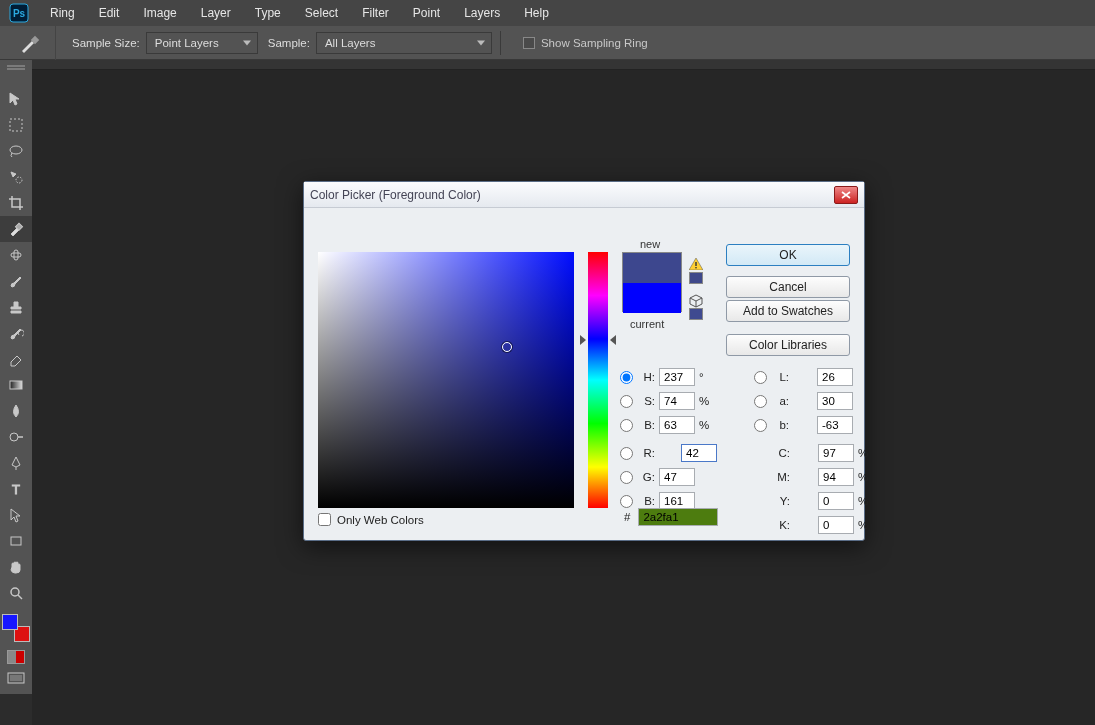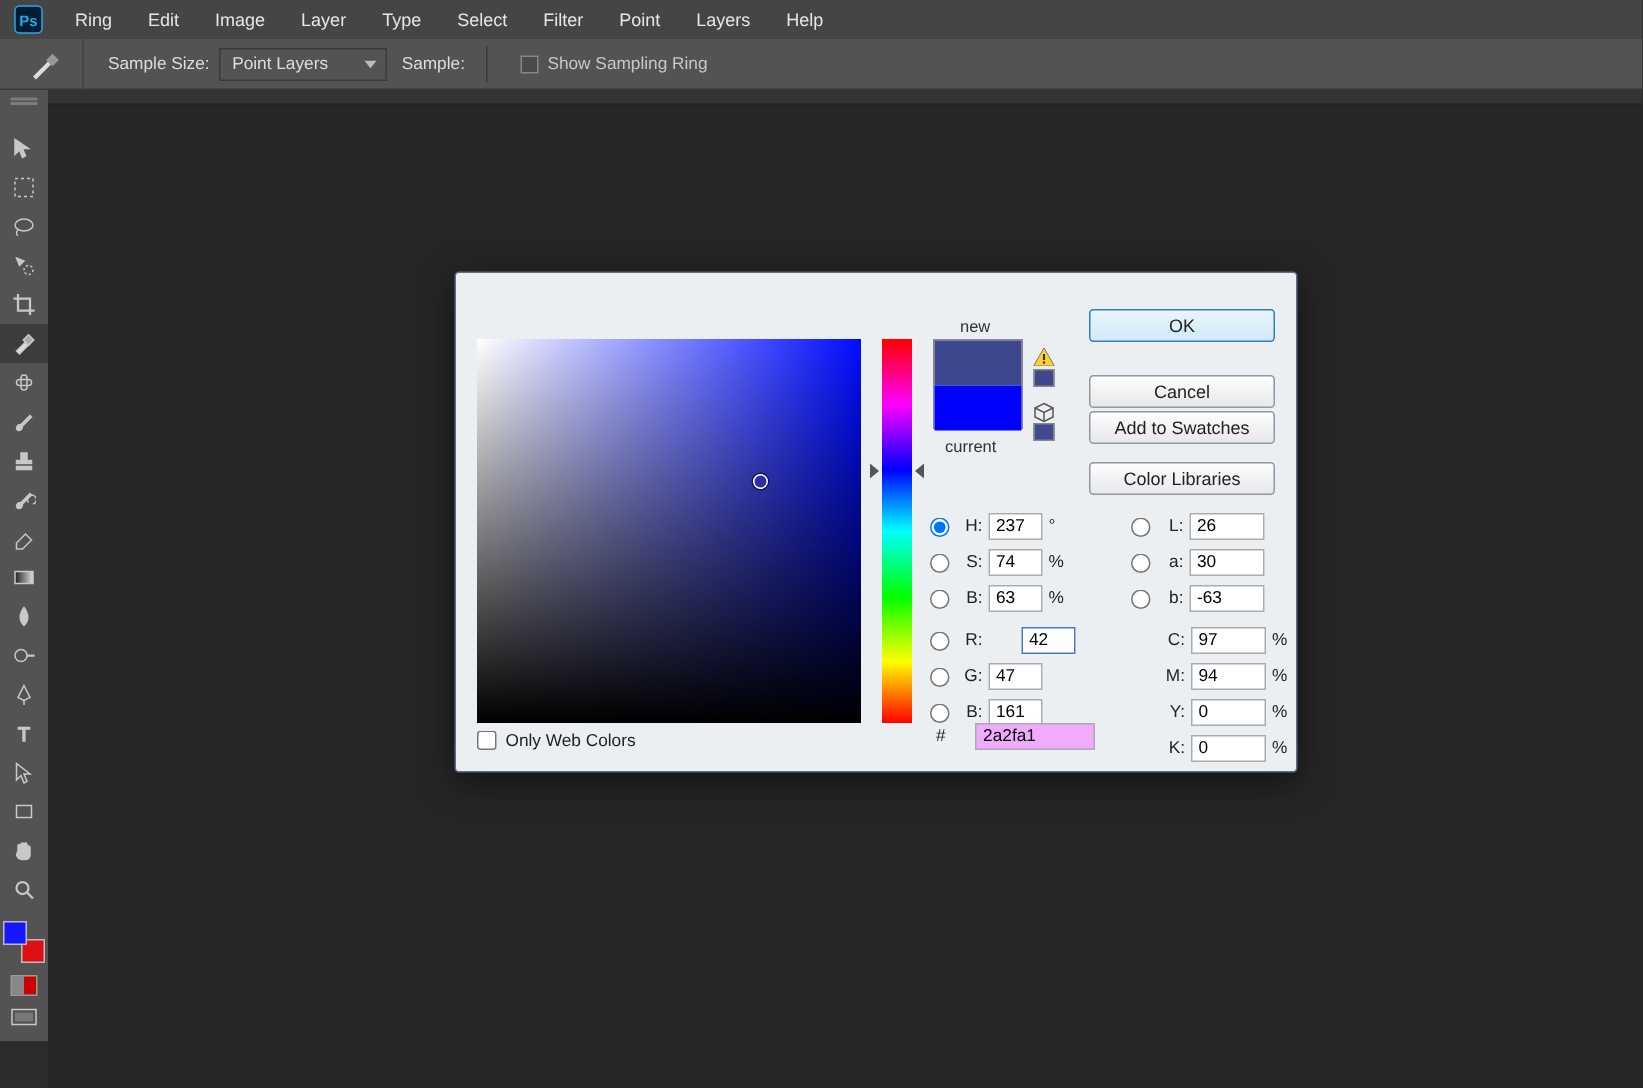--- a/index.html
+++ b/index.html
@@ -71,27 +71,27 @@
   .cube-icon { position:absolute; left:384px; top:86px; width:16px; height:14px;}
   .cube-swatch { position:absolute; left:385px; top:100px; width:14px; height:12px; border:1px solid #888; background:#3f4a90;}
 
   .btn { position:absolute; right:14px; width:124px; height:22px; background:linear-gradient(#fdfdfd,#e8e8e8); border:1px solid #8f99a6; border-radius:3px; font-size:12px; color:#222; display:flex; align-items:center; justify-content:center; }
   .btn.primary { border-color:#2c7fc1; background:linear-gradient(#eaf5fb,#d2e9f6);}
 
   .field-row { position:absolute; display:flex; align-items:center; font-size:11.5px; color:#222;}
   .field-row input[type=radio]{ margin-right:4px;}
   .field-row .lab { width:18px; text-align:right; margin-right:4px;}
   .num-input { width:36px; height:18px; border:1px solid #a8acb1; background:#fff; font-size:11.5px; padding:0 4px; color:#000;}
-  .num-input.short{width:50px;}
+  .num-input.short{width:36px;margin-left:24px;}
   .unit { width:16px; margin-left:4px;}
 
   .webcolors { position:absolute; left:14px; bottom:14px; display:flex; align-items:center; font-size:11.5px; color:#222;}
   .webcolors input{margin-right:6px;}
   .hex-row { position:absolute; left:320px; bottom:14px; display:flex; align-items:center; font-size:11.5px; color:#222;}
-  .hex-input { width:80px; height:18px; border:1px solid #a8acb1; background:#f0abfc; padding:0 4px; font-size:11.5px; color:#000; margin-left:20px;}
+  .hex-input { width:80px; height:18px; border:1px solid #a8acb1; background:#4d7c0f; padding:0 4px; font-size:11.5px; color:#000; margin-left:8px;}
 </style>
 </head>
 <body>
 
 <div class="menubar">
   <div class="ps-logo">
     <svg width="20" height="20" viewBox="0 0 20 20">
         <rect x="1" y="1" width="18" height="18" rx="3" fill="#001d36" stroke="#2aa9e0"></rect>
         <text x="10" y="14" font-size="10" font-family="Arial" fill="#2aa9e0" text-anchor="middle" font-weight="bold">Ps</text>
       </svg>
@@ -111,20 +111,21 @@
 <div class="optionsbar">
   <div class="opt-tool">
     <svg width="24" height="24" viewBox="0 0 24 24">
         <path d="M4 20 L14 10 L16 12 L6 22 Z" fill="#ddd"></path>
         <rect x="14" y="6" width="6" height="6" transform="rotate(45 17 9)" fill="#999"></rect>
       </svg>
   </div>
   <span class="opt-label">Sample Size:</span>
   <div class="opt-select" style="min-width:112px">Point Layers</div>
   <span class="opt-label">Sample:</span>
+  <div class="opt-select" style="min-width:176px">All Layers</div>
   <div class="opt-divider"></div>
   <div class="opt-check-wrap">
      <div class="opt-check"></div>
      <span>Show Sampling Ring</span>
   </div>
 </div>
 
 <div class="docstrip">
   <div class="tab"></div>
 </div>
@@ -256,20 +257,28 @@
       <svg width="18" height="14" viewBox="0 0 18 14">
         <rect x="1" y="1" width="16" height="10" fill="none" stroke="#c8c8c8"></rect>
         <rect x="3" y="3" width="12" height="6" fill="#777"></rect>
       </svg>
     </div>
 </div>
 
 <div class="workspace"></div>
 
 <div class="dialog">
+  <div class="dlg-title">
+    <span>Color Picker (Foreground Color)</span>
+    <div class="close">
+      <svg width="10" height="8" viewBox="0 0 10 8">
+          <path d="M1 1 L9 7 M9 1 L1 7" stroke="#fff" stroke-width="1.6"></path>
+        </svg>
+    </div>
+  </div>
   <div class="dlg-body">
     <span class="lbl-new">new</span>
 
     <div class="sv-field">
       <div class="sv-cursor" style="top:90px; left:184px;"></div>
     </div>
 
     <div class="hue-strip"></div>
     <div class="hue-pointer" style="top:127px"></div>
     <div class="hue-pointer r" style="top:127px"></div>
@@ -289,21 +298,21 @@
     </div>
     <div class="warn-swatch"></div>
     <div class="cube-icon">
       <svg width="16" height="14" viewBox="0 0 16 14">
           <path d="M8 1 L14 4 L14 10 L8 13 L2 10 L2 4 Z" fill="none" stroke="#555"></path>
           <path d="M2 4 L8 7 L14 4 M8 7 L8 13" fill="none" stroke="#555"></path>
         </svg>
     </div>
     <div class="cube-swatch"></div>
 
-    <div class="btn primary" style="top:24px">OK</div>
+    <div class="btn primary" style="top:36px">OK</div>
     <div class="btn" style="top:68px">Cancel</div>
     <div class="btn" style="top:92px">Add to Swatches</div>
     <div class="btn" style="top:126px">Color Libraries</div>
 
     <div class="field-row" style="top:160px; left:316px">
       <input type="radio" checked="" style="">
         <span class="lab">H:</span>
       <input class="num-input" value="237" style="">
         <span class="unit">°</span>
     </div>

